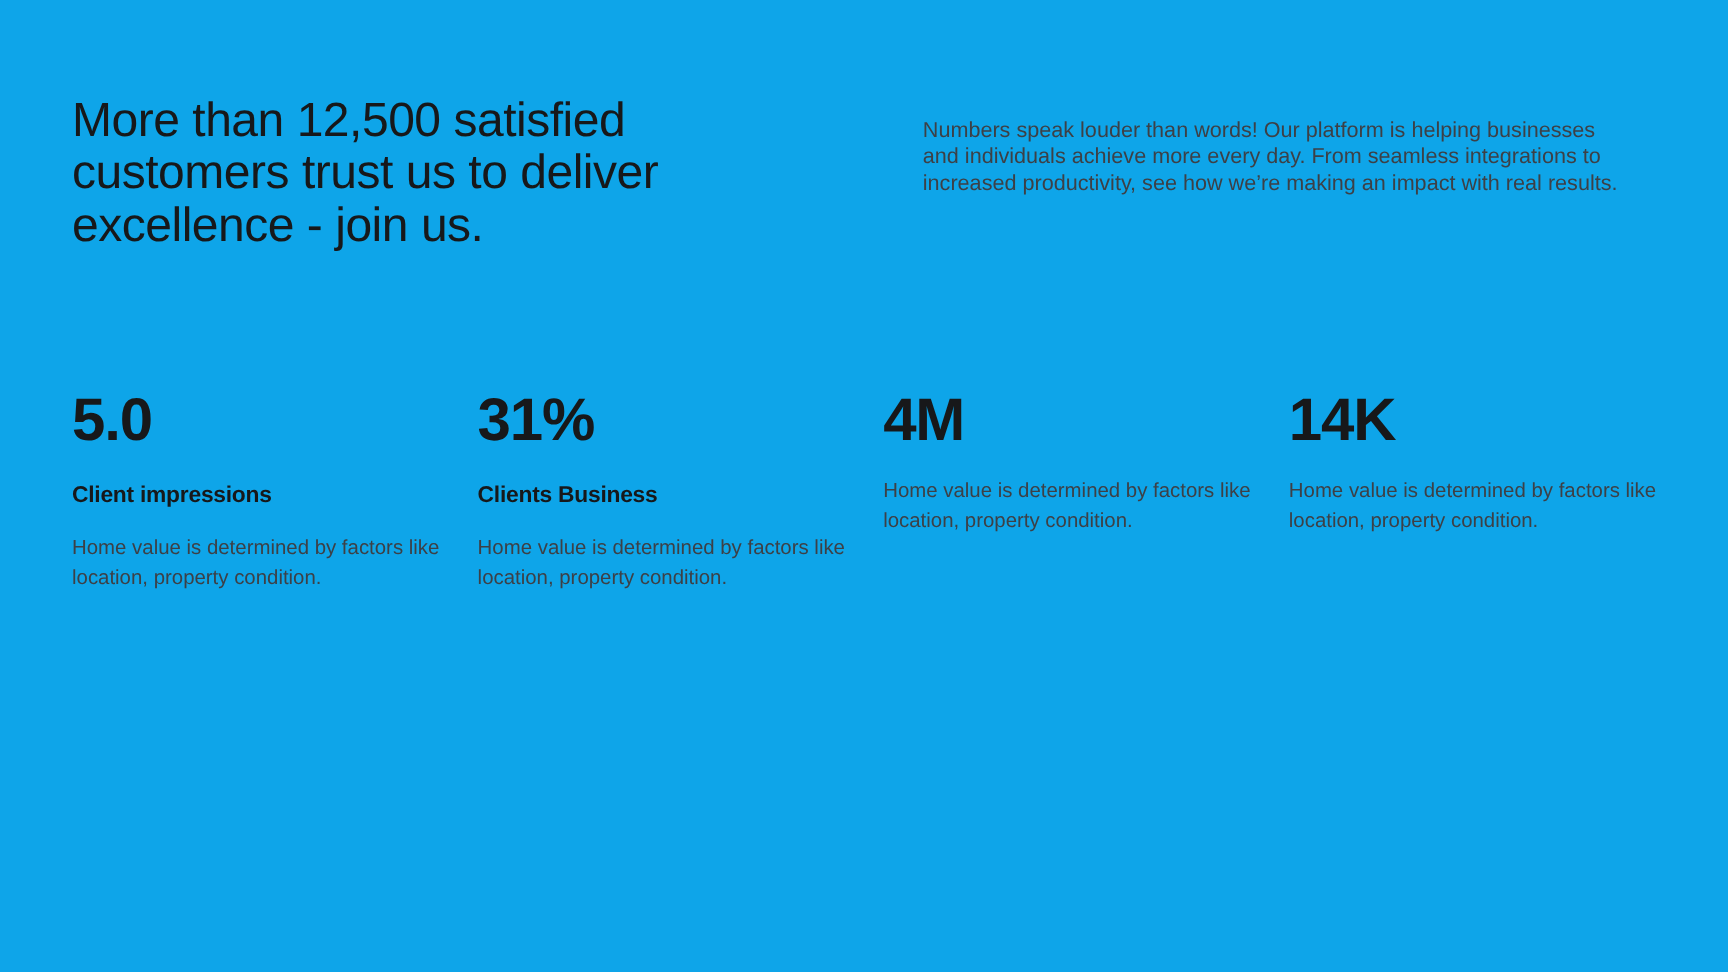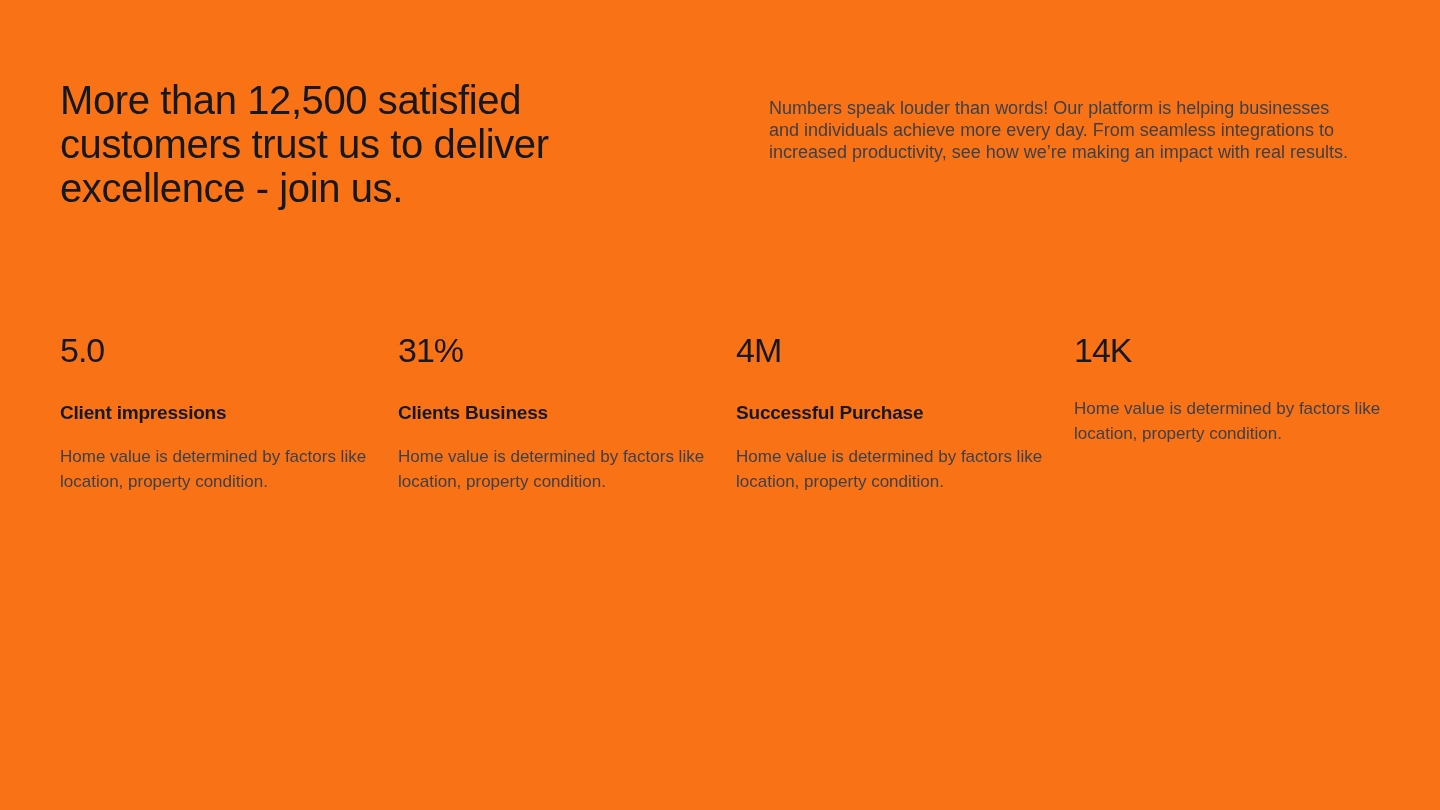--- a/index.html
+++ b/index.html
@@ -15,21 +15,21 @@
     font-family: "Liberation Sans", sans-serif;
     -webkit-font-smoothing: antialiased;
     color: #17181a;
     overflow: hidden;
   }
 
   .page {
     position: relative;
     width: 1440px;
     height: 810px;
-    background: #f97316;
+    background: #0ea5e9;
   }
 
   
   .intro {
     position: absolute;
     left: 60px;
     top: 78px;
     width: 1320px;
     display: flex;
     align-items: flex-start;
@@ -71,23 +71,23 @@
     display: grid;
     grid-template-columns: repeat(4, 338px);
     column-gap: 0;
   }
 
   .stat {
     width: 338px;
   }
 
   .stat-value {
-    font-size: 34px;
+    font-size: 50px;
     line-height: 56px;
-    font-weight: 400;
+    font-weight: 700;
     letter-spacing: -1px;
     color: #17181a;
   }
 
   .stat-label {
     margin-top: 22px;
     font-size: 19px;
     line-height: 26px;
     font-weight: 700;
     letter-spacing: -0.2px;
@@ -126,21 +126,20 @@
     </div>
 
     <div class="stat">
       <div class="stat-value">31%</div>
       <div class="stat-label">Clients Business</div>
       <div class="stat-desc">Home value is determined by factors like location, property condition.</div>
     </div>
 
     <div class="stat">
       <div class="stat-value">4M</div>
-      <div class="stat-label">Successful Purchase</div>
       <div class="stat-desc">Home value is determined by factors like location, property condition.</div>
     </div>
 
     <div class="stat">
       <div class="stat-value">14K</div>
       <div class="stat-desc">Home value is determined by factors like location, property condition.</div>
     </div>
 
   </div>
 

